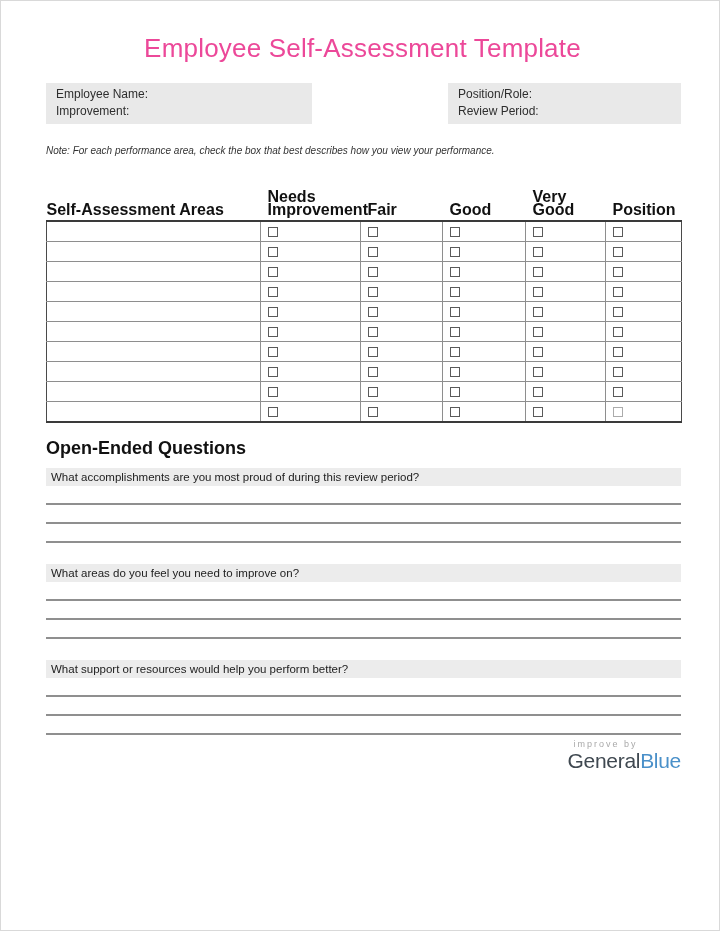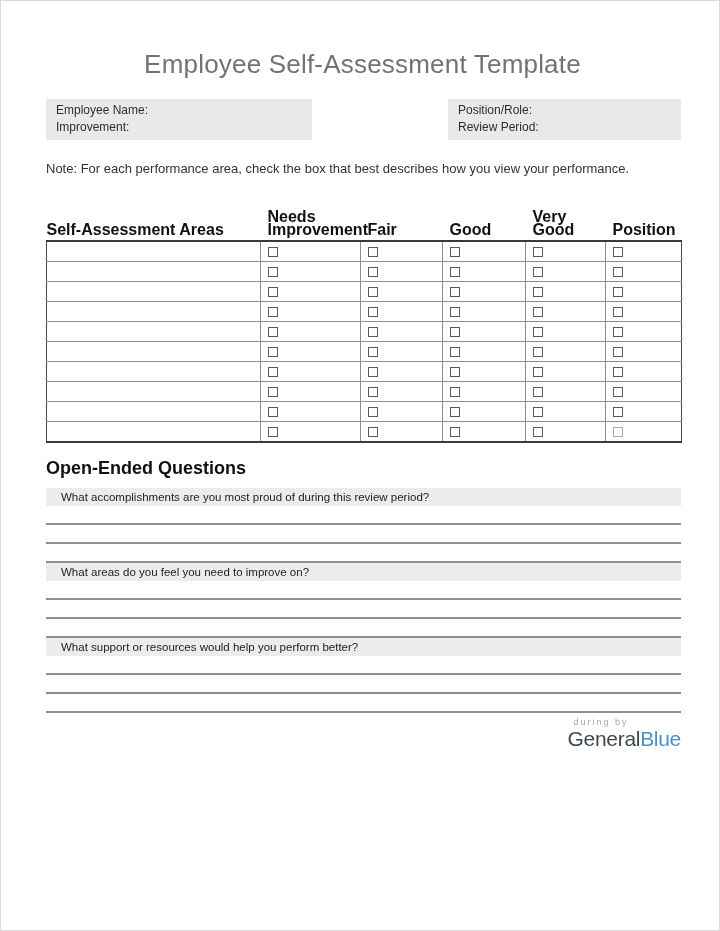--- a/index.html
+++ b/index.html
@@ -4,32 +4,32 @@
 <style>
   html,body{margin:0;padding:0;background:#fff;}
   body{
     width:720px;height:931px;
     font-family:"Liberation Sans", sans-serif;
     color:#222;position:relative;box-sizing:border-box;
     border:1px solid #d9d9d9;overflow:hidden;
   }
   .page{padding:0 40px 0 45px;}
   .title{
-    margin:48px 0 0 0;text-align:center;
-    font-size:26px;font-weight:400;color:#737373;letter-spacing:.2px;
+    margin:32px 0 0 0;text-align:center;
+    font-size:26px;font-weight:400;color:#ec4899;letter-spacing:.2px;
   }
   .info-row{display:flex;justify-content:space-between;margin-top:19px;width:635px;}
   .info-box{
     background:var(--field-bg,#e9e9e9);box-sizing:border-box;
     padding:3px 10px 4px 10px;font-size:12px;line-height:17px;color:#2e2e2e;
   }
   .info-box.left{width:266px;}
   .info-box.right{width:233px;}
   .field-row{height:17px;}
-  .note{margin-top:21px;font-size:13px;color:#333;width:635px;}
+  .note{margin-top:21px;font-style:italic;font-size:10px;color:#333;width:635px;}
   table{border-collapse:collapse;width:635px;table-layout:fixed;margin-top:0;}
   .tbl-wrap{margin-top:18px;}
   col.c0{width:214px;} col.c1{width:100px;} col.c2{width:82px;}
   col.c3{width:83px;} col.c4{width:80px;} col.c5{width:76px;}
   thead td{
     border:none;vertical-align:bottom;height:42px;
     font-weight:bold;font-size:16px;line-height:13px;color:#111;
     padding:0 2px 4px 7px;
   }
   thead td:first-child{padding-left:0;}
@@ -39,25 +39,25 @@
   tbody tr:first-child td{border-top:2px solid #3a3a3a;}
   tbody tr:last-child td{border-bottom:2px solid #3a3a3a;}
   .checkbox{
     display:inline-block;width:8px;height:8px;
     border:1.5px solid var(--checkbox-border,#5a5a5a);
     margin:0 0 1px 7px;vertical-align:middle;background:#fff;
   }
   .checkbox.light{border-color:#ababab;}
   .oe-heading{margin-top:15px;font-weight:bold;font-size:18px;color:#111;width:635px;}
   .questions{width:635px;}
-  .q-block{}
+  .q-block{margin-top:21px;}
   .q-block:first-child{margin-top:9px;}
   .q-bar{
     background:var(--qbar-bg,#ececec);height:18px;line-height:18px;
-    font-size:11.5px;color:#222;padding-left:15px;
+    font-size:11.5px;color:#222;padding-left:5px;
   }
   .a-line{height:17px;border-bottom:2px solid var(--line-col,#8f8f8f);}
   .footer{width:635px;margin-top:4px;text-align:right;}
   .footer-logo{display:inline-block;text-align:left;}
   .powered{
     display:block;font-size:9px;color:#a9a9a9;
     letter-spacing:2px;margin:0 0 0 6px;
   }
   .brand{font-size:21px;line-height:24px;letter-spacing:-.3px;}
   .brand-primary{color:var(--brand-dark,#3f4850);}
@@ -206,18 +206,18 @@
       <div class="q-block">
         <div class="q-bar">What support or resources would help you perform better?</div>
         <div class="a-line"></div>
         <div class="a-line"></div>
         <div class="a-line"></div>
       </div>
     </div>
 
   <div class="footer">
     <div class="footer-logo">
-      <span class="powered">during by</span>
+      <span class="powered">improve by</span>
       <span class="brand"><span class="brand-primary">General</span><span class="brand-accent">Blue</span></span>
     </div>
   </div>
 
 </div>
 
 </body></html>

